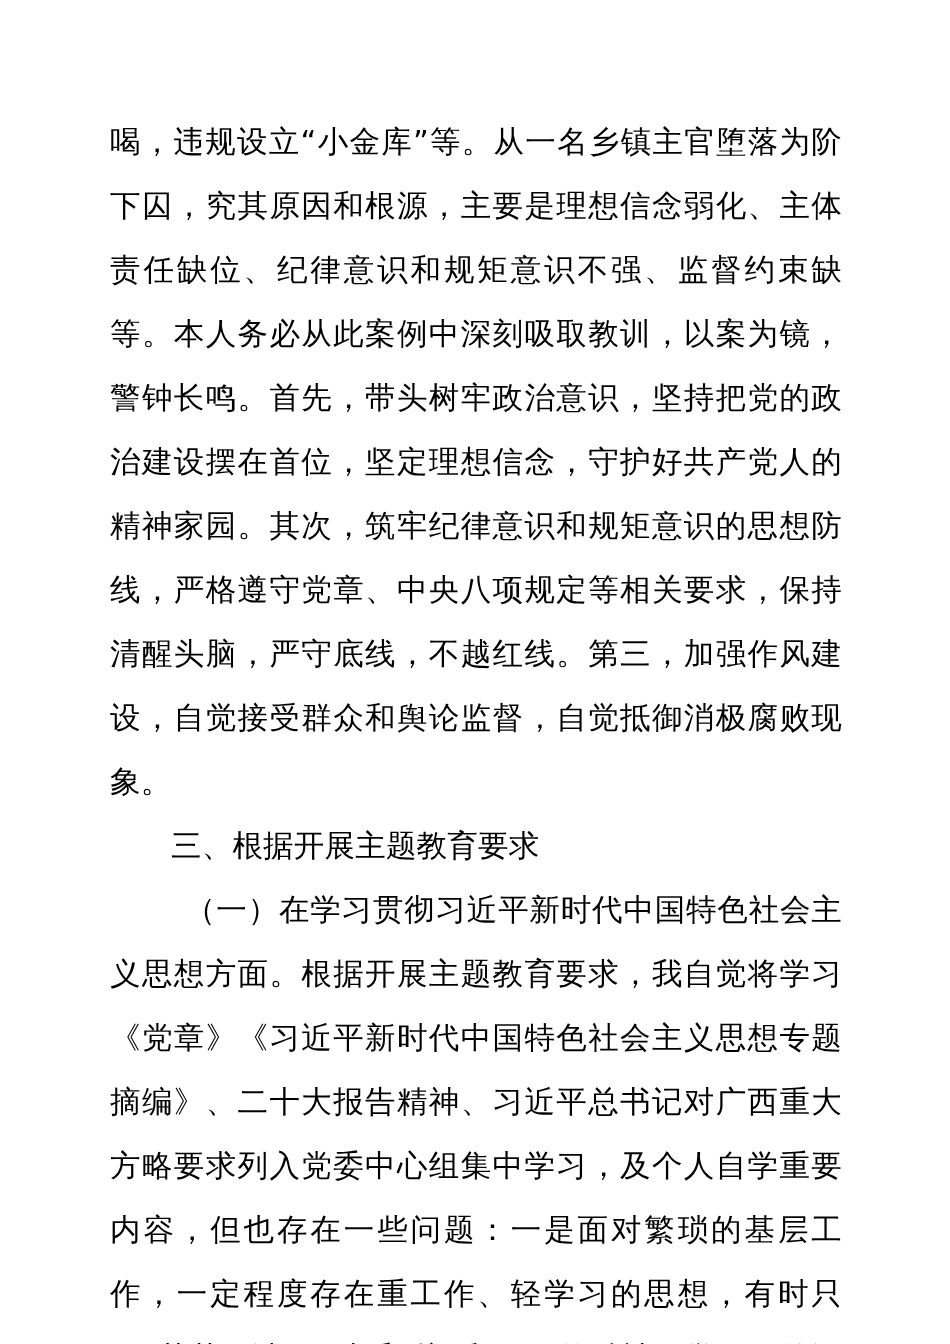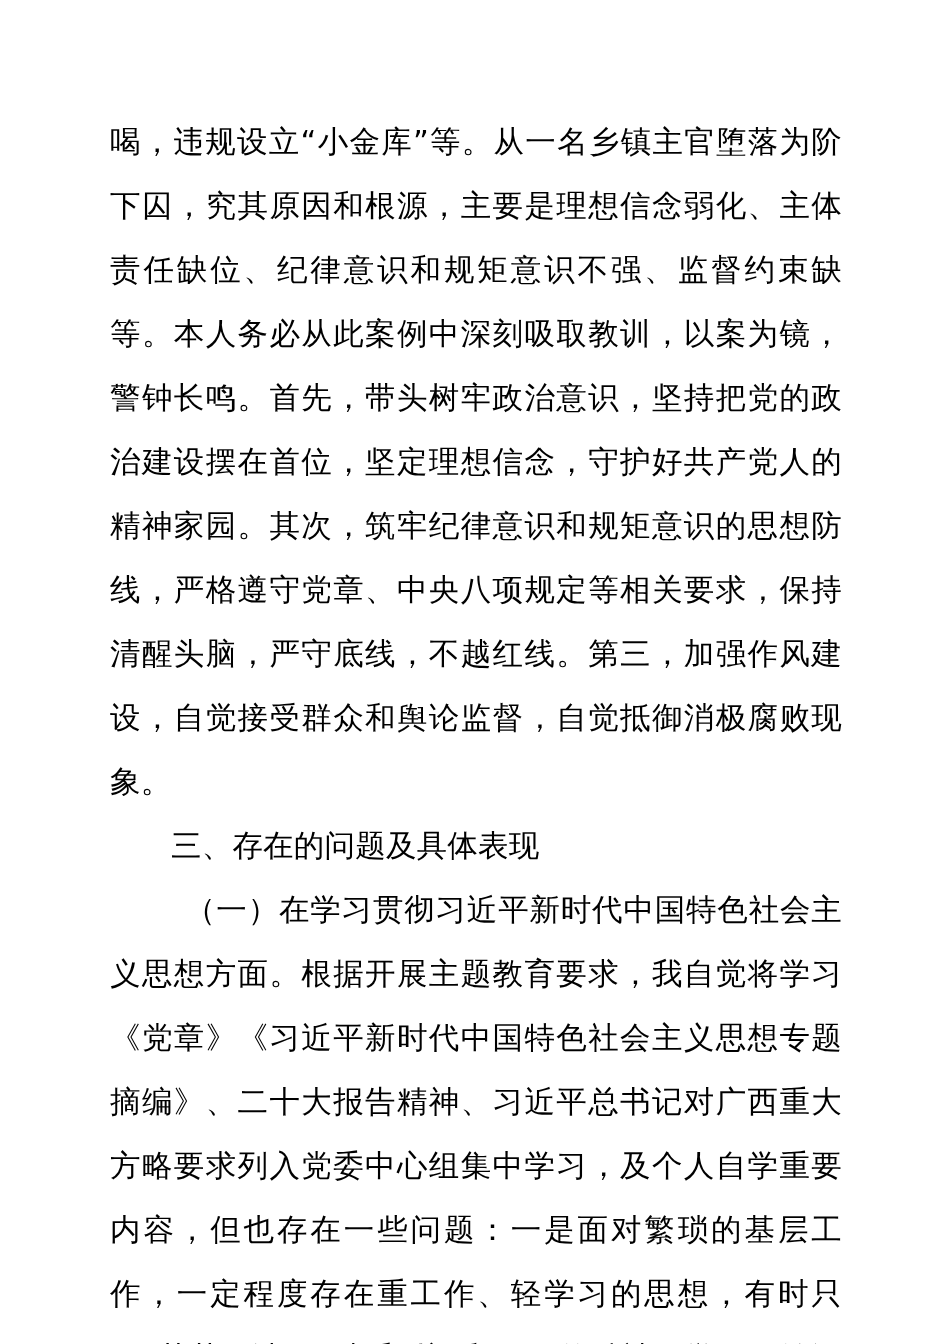--- a/index.html
+++ b/index.html
@@ -41,16 +41,16 @@
     font-size: 30.5px;
     line-height: 64px;
   }
 </style>
 </head>
 <body>
 
 <div class="page">
   <div class="doc-body">
     <p class="para">喝，违规设立“小金库”等。从一名乡镇主官堕落为阶下囚，究其原因和根源，主要是理想信念弱化、主体责任缺位、纪律意识和规矩意识不强、监督约束缺等。本人务必从此案例中深刻吸取教训，以案为镜，警钟长鸣。首先，带头树牢政治意识，坚持把党的政治建设摆在首位，坚定理想信念，守护好共产党人的精神家园。其次，筑牢纪律意识和规矩意识的思想防线，严格遵守党章、中央八项规定等相关要求，保持清醒头脑，严守底线，不越红线。第三，加强作风建设，自觉接受群众和舆论监督，自觉抵御消极腐败现象。</p>
-    <p class="heading">三、存在的问题及具体表现</p>
+    <p class="heading">三、根据开展主题教育要求</p>
     <p class="para indent2b">（一）在学习贯彻习近平新时代中国特色社会主义思想方面。根据开展主题教育要求，我自觉将学习《党章》《习近平新时代中国特色社会主义思想专题摘编》、二十大报告精神、习近平总书记对广西重大方略要求列入党委中心组集中学习，及个人自学重要内容，但也存在一些问题：一是面对繁琐的基层工作，一定程度存在重工作、轻学习的思想，有时只是“范范而读”，缺乏“挤”和“钻”的精神，学习不够深入全面，掌握不够透彻，思考不够深刻，政治理论学习效果不明显。二是履行党委第一责任人方面有差距，“第一议题”落实不严格，对各党组织开展理论学习情况没有能亲自督促落实，一些党组织学习浮于表面，村党组</p>
   </div>
 </div>
 
 </body></html>

